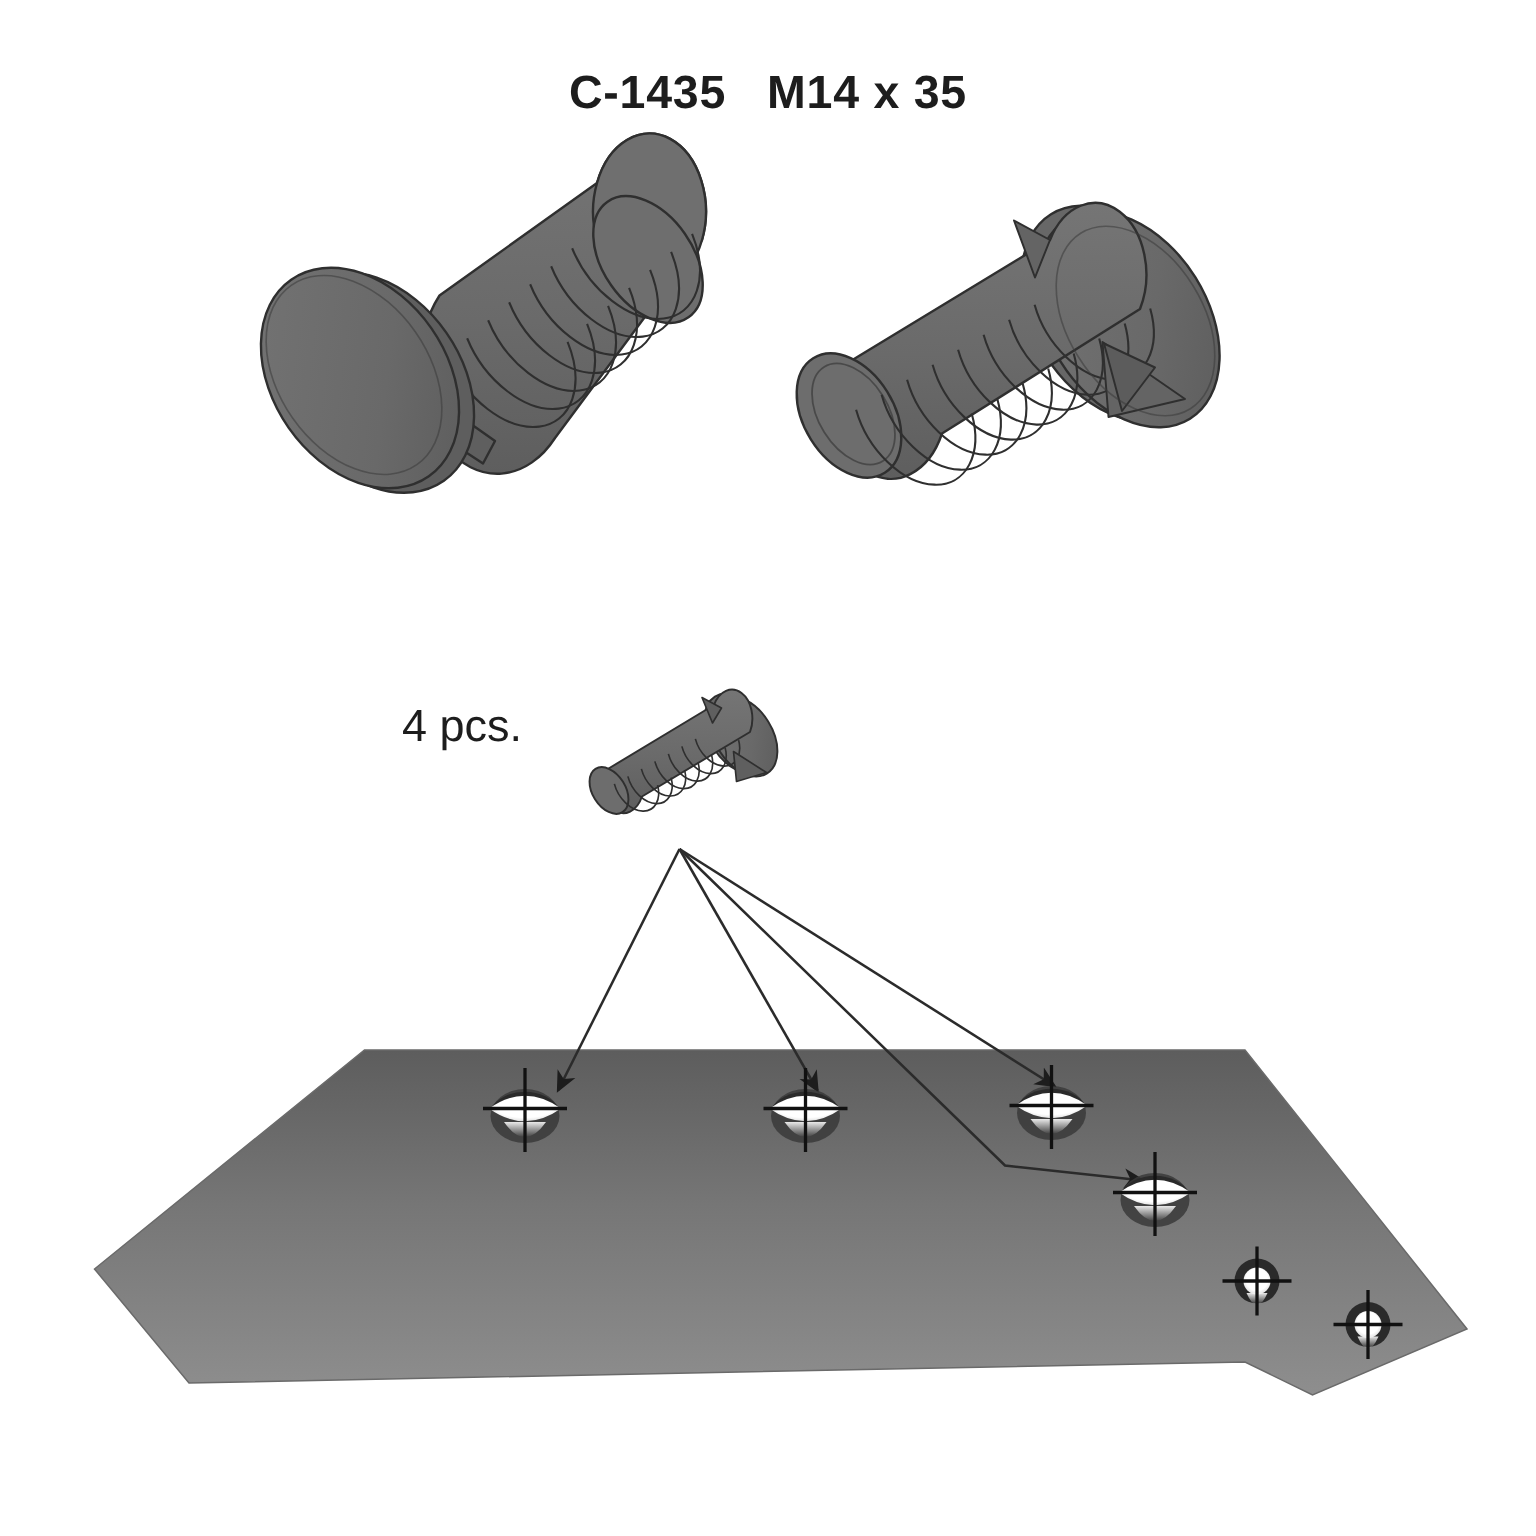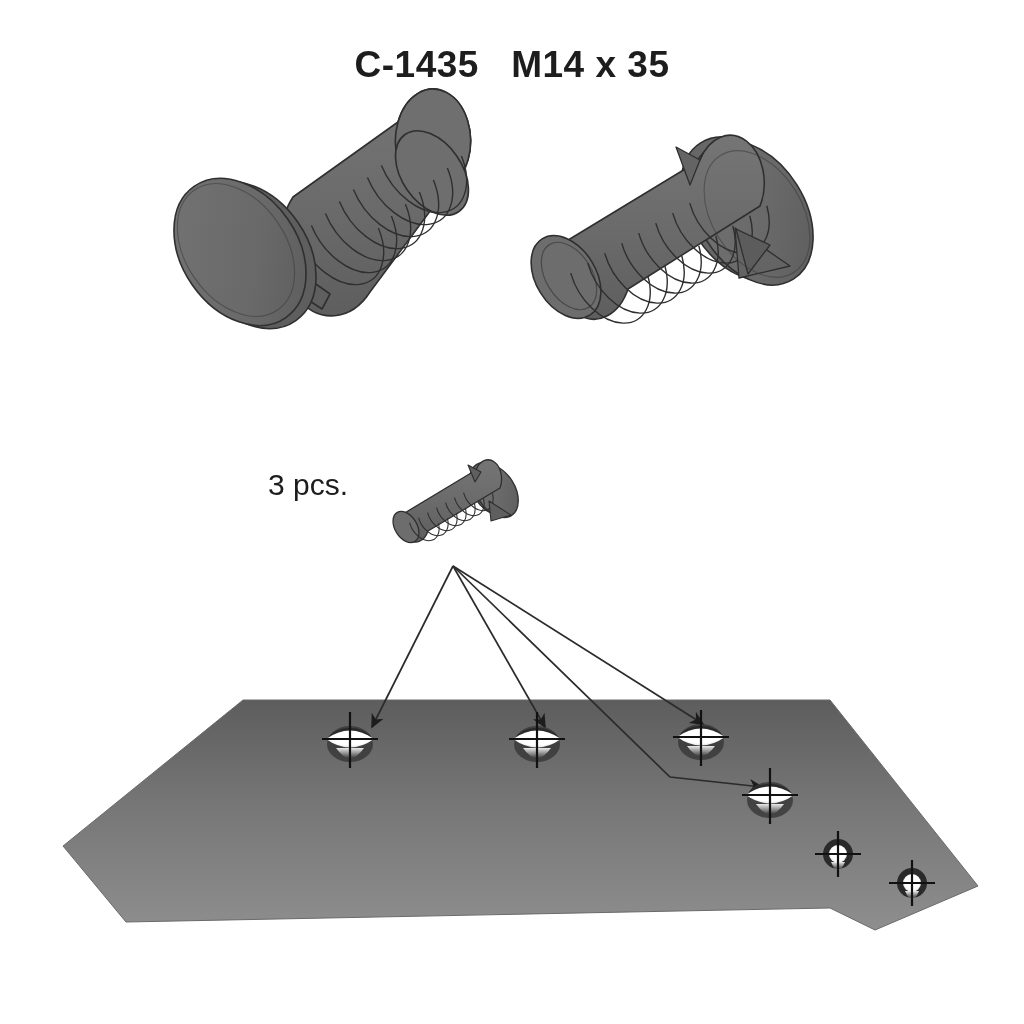--- a/index.html
+++ b/index.html
@@ -19,21 +19,21 @@
     left: 0; top: 0;
     width: 1024px;
     height: 1024px;
     background: #ffffff;
   }
   .txt-title {
     position: absolute;
     left: 0; top: 44px;
     width: 1024px;
     text-align: center;
-    font-size: 37px;
+    font-size: 31px;
     font-weight: bold;
     color: #1d1d1d;
     letter-spacing: 0.5px;
     white-space: pre;
   }
   .txt-qty {
     position: absolute;
     left: 268px; top: 468px;
     font-size: 30px;
     font-weight: normal;
@@ -46,21 +46,21 @@
     width: 1024px;
     height: 1024px;
   }
 </style>
 </head>
 <body>
 
 <div id="sheet">
 
   <div class="txt-title">C-1435   M14 x 35</div>
-  <div class="txt-qty">3 pcs.</div>
+  <div class="txt-qty">4 pcs.</div>
 
   <svg class="stage" viewBox="0 0 1024 1024">
     <defs>
       <linearGradient id="plateGrad" x1="0" y1="0" x2="0" y2="1">
         <stop offset="0%" stop-color="#5d5d5d"></stop>
         <stop offset="45%" stop-color="#767676"></stop>
         <stop offset="100%" stop-color="#8e8e8e"></stop>
       </linearGradient>
       <linearGradient id="boltShaft" x1="0" y1="0" x2="0" y2="1">
         <stop offset="0%" stop-color="#757575"></stop>

